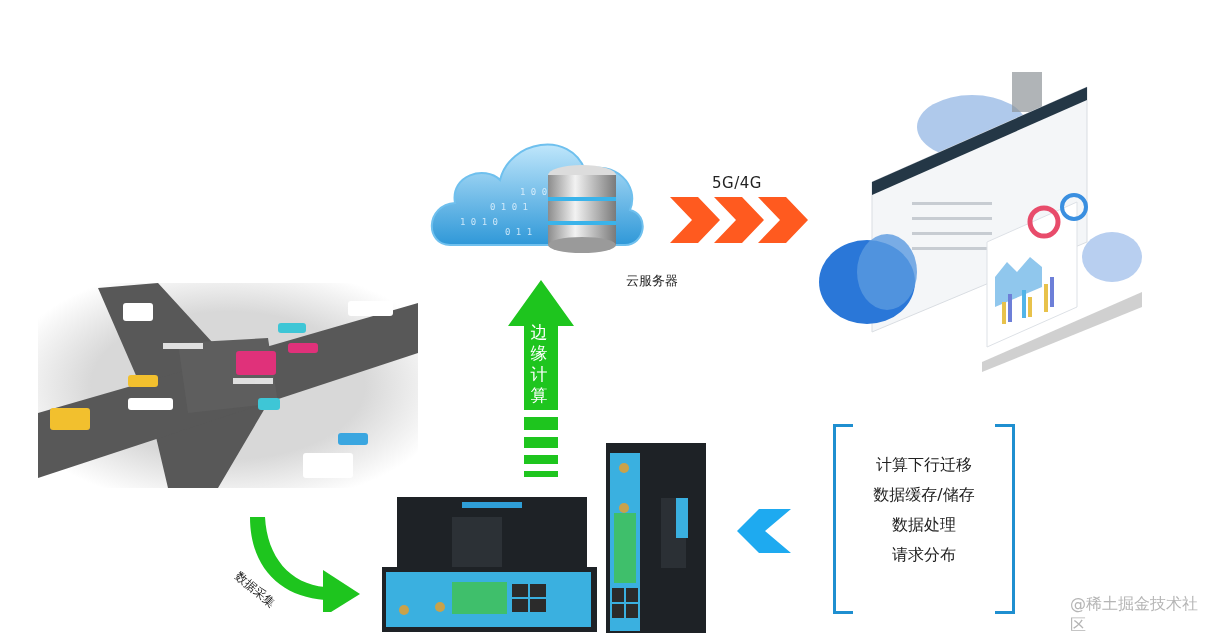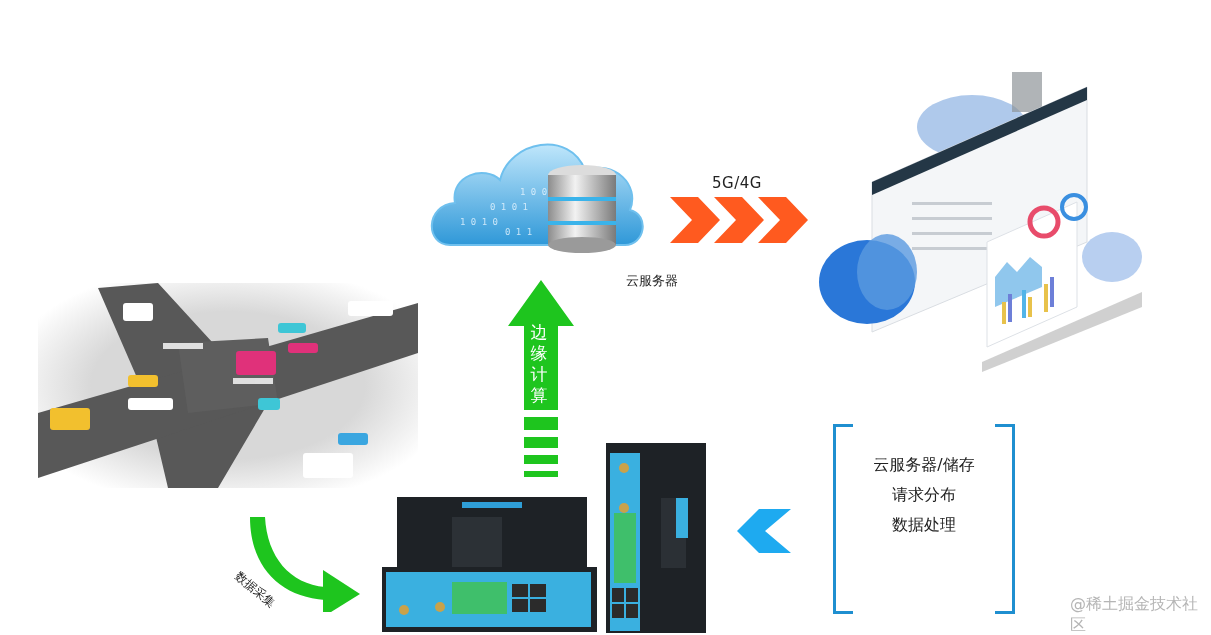--- a/index.html
+++ b/index.html
@@ -196,18 +196,19 @@
 
 <div class="abs back-arrow">
   <svg width="56" height="44" viewBox="0 0 56 44">
     <polygon points="22,0 54,0 28,22 54,44 22,44 0,22" fill="#1eaaf0"></polygon>
   </svg>
 </div>
 
 <div class="abs bracket-l"></div>
 <div class="abs bracket-r"></div>
 <div class="abs feat-list">
-  <div>云服务器/储存</div>
+  <div>计算下行迁移</div>
+  <div>数据缓存/储存</div>
+  <div>数据处理</div>
   <div>请求分布</div>
-  <div>数据处理</div>
 </div>
 
 <div class="abs watermark">@稀土掘金技术社区</div>
 
 </body></html>

